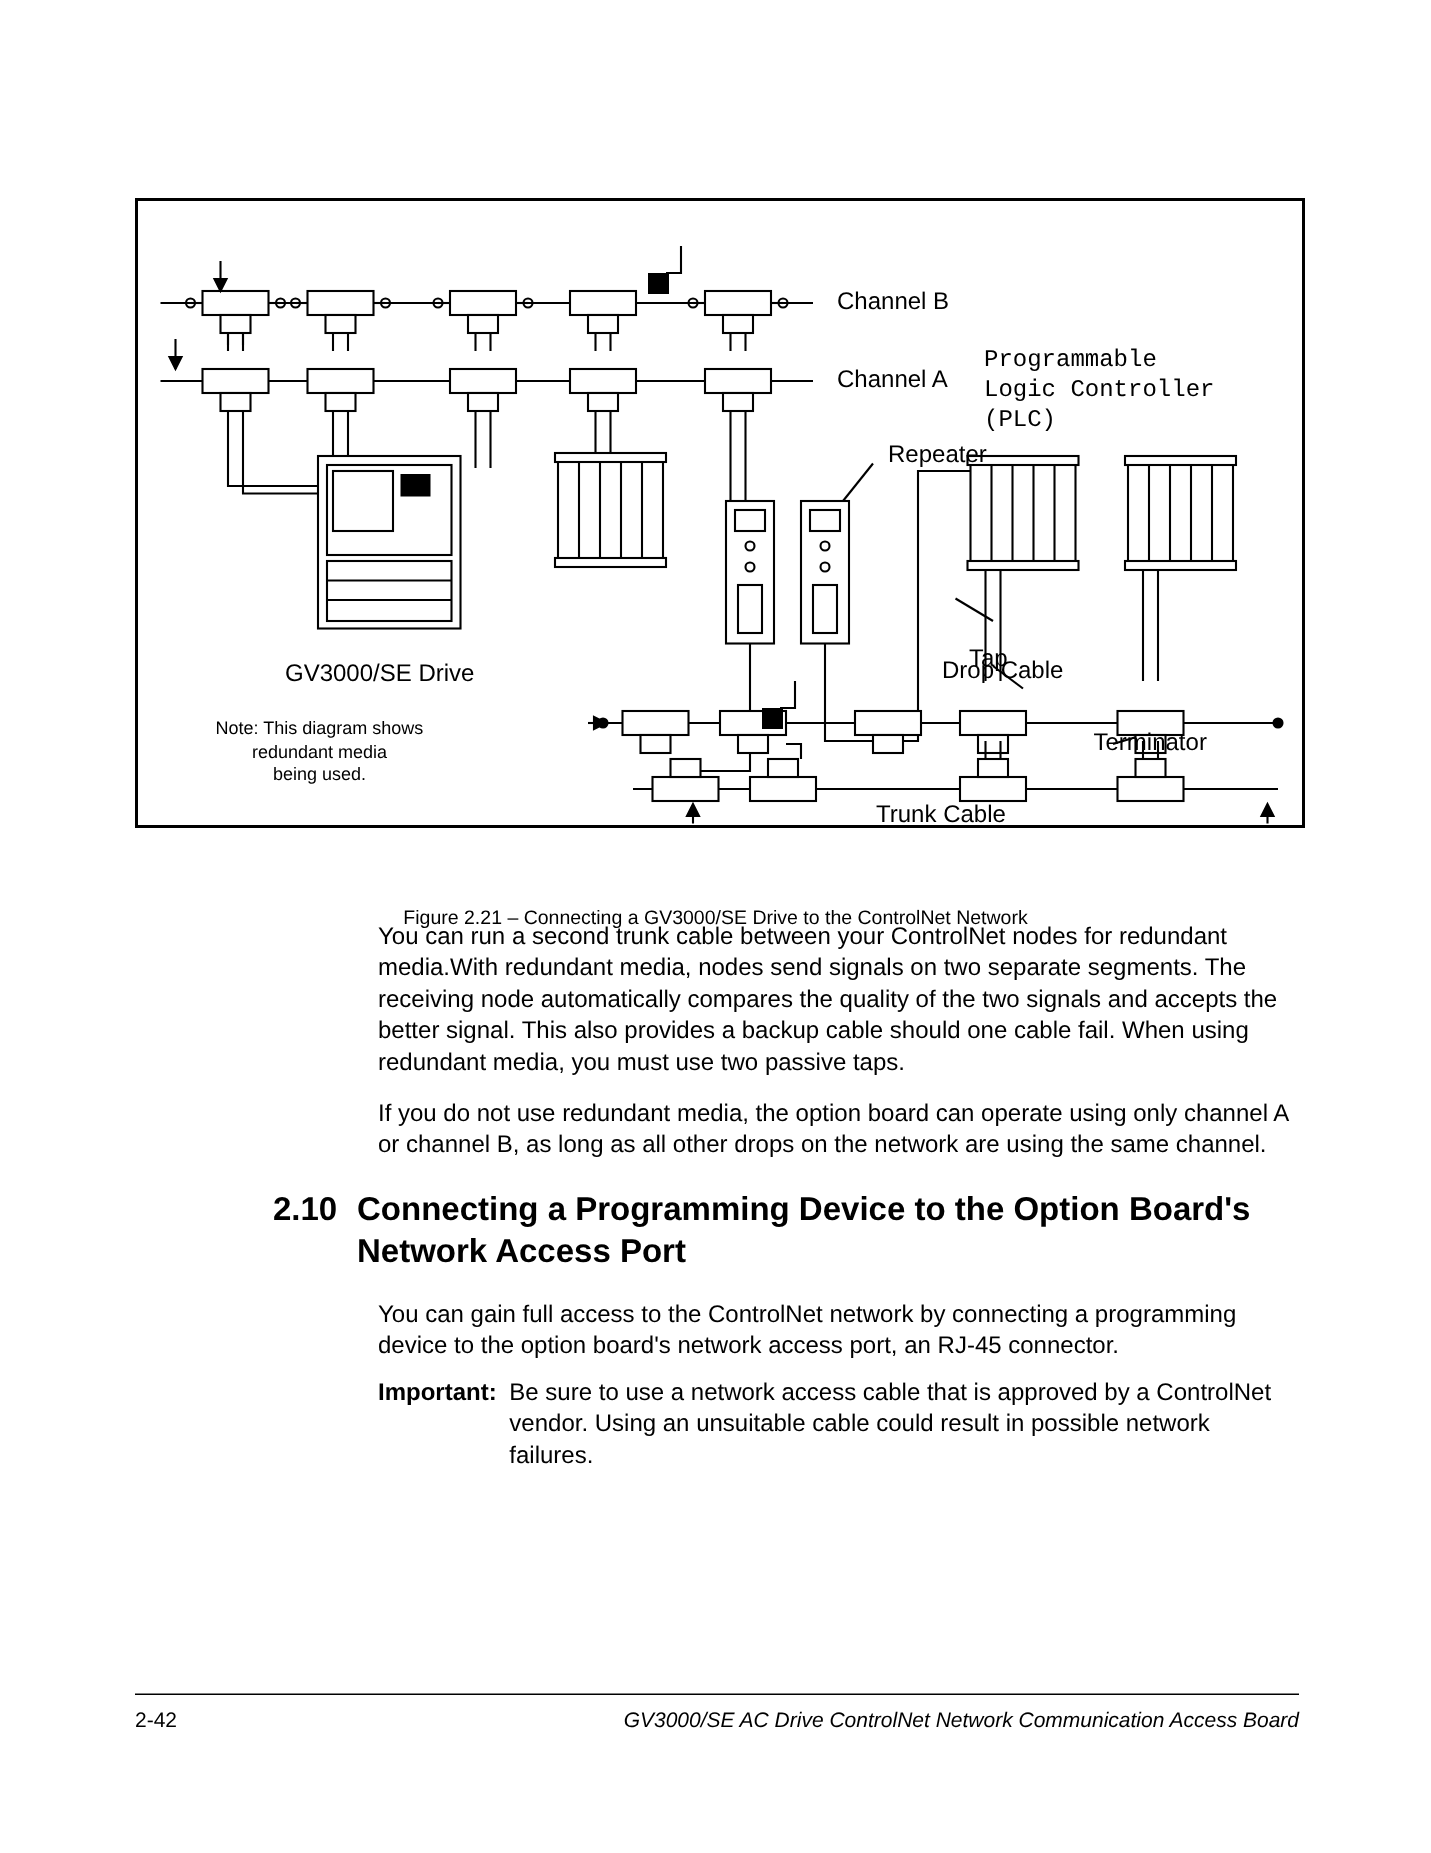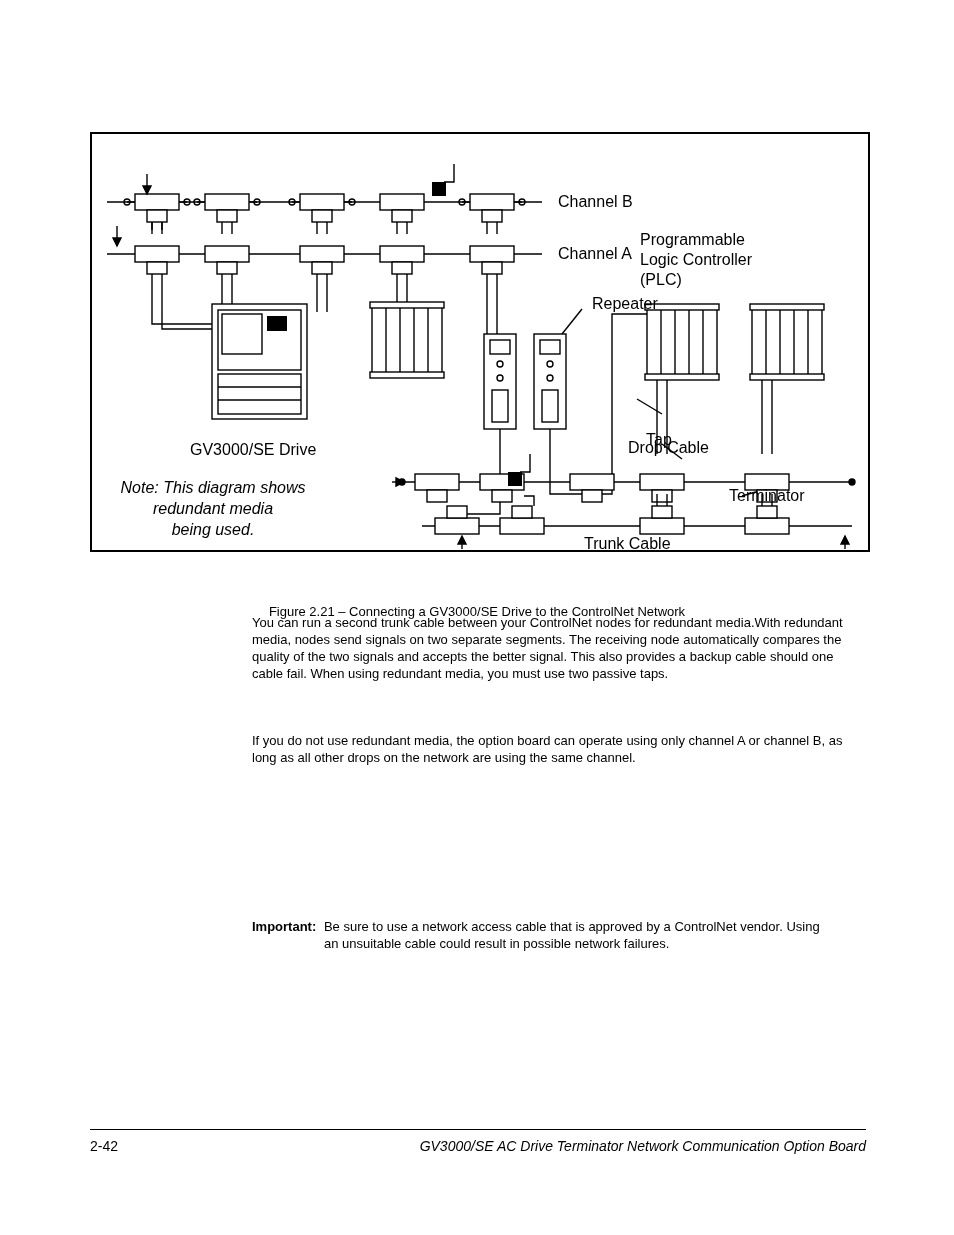--- a/index.html
+++ b/index.html
@@ -1,22 +1,22 @@
 <!DOCTYPE html>
 <html><head>
 <meta charset="utf-8">
 <style>
   * { box-sizing: border-box; margin: 0; padding: 0; }
   html, body { width: 954px; height: 1235px; background: #fff; font-family: Arial, Helvetica, sans-serif; color: #000; }
   .page { position: relative; width: 954px; height: 1141px; }
   .figure-box { position: absolute; left: 90px; top: 132px; width: 780px; height: 420px; border: 2px solid #000; }
   .fig-label { position: absolute; font-size: 16px; line-height: 1.25; }
-  .fig-note  { position: absolute; font-size: 16px; line-height: 1.3; text-align: center; font-style: italic; }
+  .fig-note  { position: absolute; font-size: 12px; line-height: 1.3; text-align: center; }
   .fig-caption { position: absolute; left: 0; right: 0; top: 584px; text-align: center; font-size: 13px; margin-top: 20px; }
-  .body-text { position: absolute; left: 252px; width: 612px; font-size: 13px; line-height: 1.32; }
+  .body-text { position: absolute; left: 252px; width: 612px; font-size: 16px; line-height: 1.32; }
   .section-heading { position: absolute; left: 182px; width: 690px; font-size: 22px; font-weight: bold; line-height: 1.25; }
   .section-num { display: inline-block; width: 56px; vertical-align: top; }
   .section-title { display: inline-block; width: 620px; vertical-align: top; }
   .important-label { font-weight: bold; }
   .important-body { display: inline-block; vertical-align: top; width: 510px; margin-left: 4px; }
   .footer-rule { position: absolute; left: 90px; right: 88px; top: 1129px; border-top: 1px solid #000; }
   .footer { position: absolute; left: 90px; right: 88px; top: 1138px; font-size: 14px; }
   .footer-left { float: left; }
   .footer-right { float: right; font-style: italic; }
   svg { display: block; }
@@ -249,45 +249,49 @@
 
         <polyline points="438,320 438,338 428,338"></polyline>
         <rect x="416" y="338" width="14" height="14" fill="#000" stroke="none"></rect>
         <polyline points="442,372 442,362 432,362"></polyline>
 
       </g>
     </svg>
 
     <div class="fig-label" style="left:466px; top:58px;">Channel B</div>
     <div class="fig-label" style="left:466px; top:110px;">Channel A</div>
-    <div class="fig-label" style="left:548px; top:96px; white-space:pre-line;">Programmable
+    <div class="fig-label" style="left:564px; top:96px; white-space:pre-line;font-family:Liberation Mono, monospace;">Programmable
 Logic Controller
 (PLC)</div>
     <div class="fig-label" style="left:452px; top:160px;margin-left:48px;">Repeater</div>
     <div class="fig-label" style="left:536px; top:256px;margin-top:48px;">Drop Cable</div>
     <div class="fig-label" style="left:554px; top:296px;">Tap</div>
     <div class="fig-label" style="left:637px; top:352px;">Terminator</div>
     <div class="fig-label" style="left:492px; top:400px;">Trunk Cable</div>
     <div class="fig-label" style="left:98px; top:306px;">GV3000/SE Drive</div>
     <div class="fig-note" style="left:16px; top:344px; width:210px; white-space:pre-line;">Note: This diagram shows
 redundant media
 being used.</div>
   </div>
 
   <div class="fig-caption">Figure 2.21 – Connecting a GV3000/SE Drive to the ControlNet Network</div>
 
   <div class="body-text" style="top:614px;">You can run a second trunk cable between your ControlNet nodes for redundant media.With redundant media, nodes send signals on two separate segments. The receiving node automatically compares the quality of the two signals and accepts the better signal. This also provides a backup cable should one cable fail. When using redundant media, you must use two passive taps.</div>
   <div class="body-text" style="top:732px;">If you do not use redundant media, the option board can operate using only channel A or channel B, as long as all other drops on the network are using the same channel.</div>
 
-
+  <div class="section-heading" style="top:792px;">
+    <span class="section-num">2.10</span><span class="section-title">Connecting a Programming Device to the Option Board's Network Access Port</span>
+  </div>
+
+  <div class="body-text" style="top:866px;">You can gain full access to the ControlNet network by connecting a programming device to the option board's network access port, an RJ-45 connector.</div>
 
   <div class="body-text" style="top:918px;">
     <span class="important-label">Important:</span>
     <span class="important-body">Be sure to use a network access cable that is approved by a ControlNet vendor. Using an unsuitable cable could result in possible network failures.</span>
   </div>
 
   <div class="footer-rule"></div>
   <div class="footer">
     <span class="footer-left">2-42</span>
-    <span class="footer-right">GV3000/SE AC Drive Terminator Network Communication Option Board</span>
+    <span class="footer-right">GV3000/SE AC Drive ControlNet Network Communication Access Board</span>
   </div>
 
 </div>
 
 </body></html>

